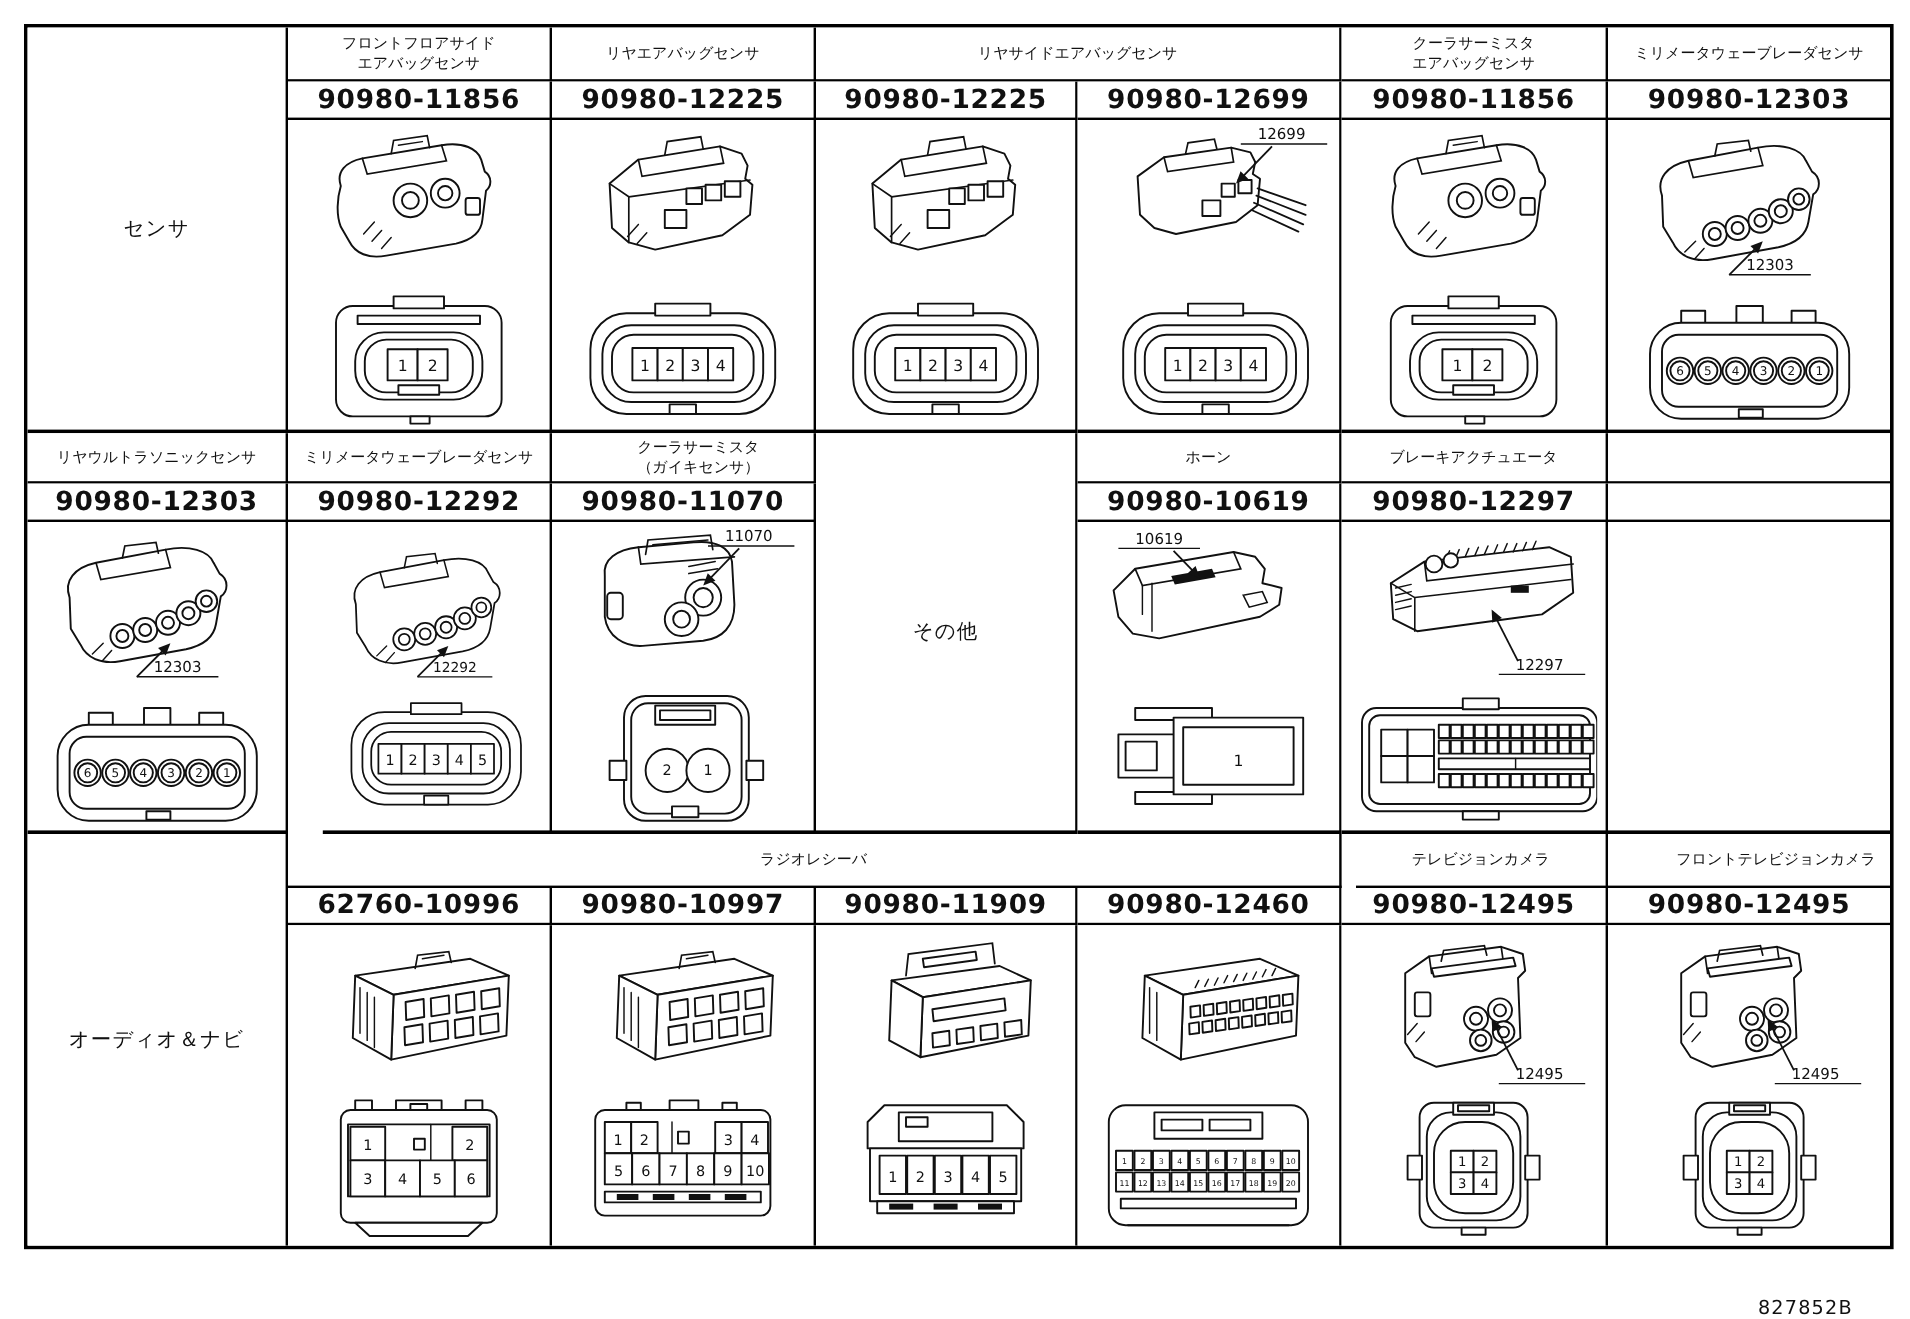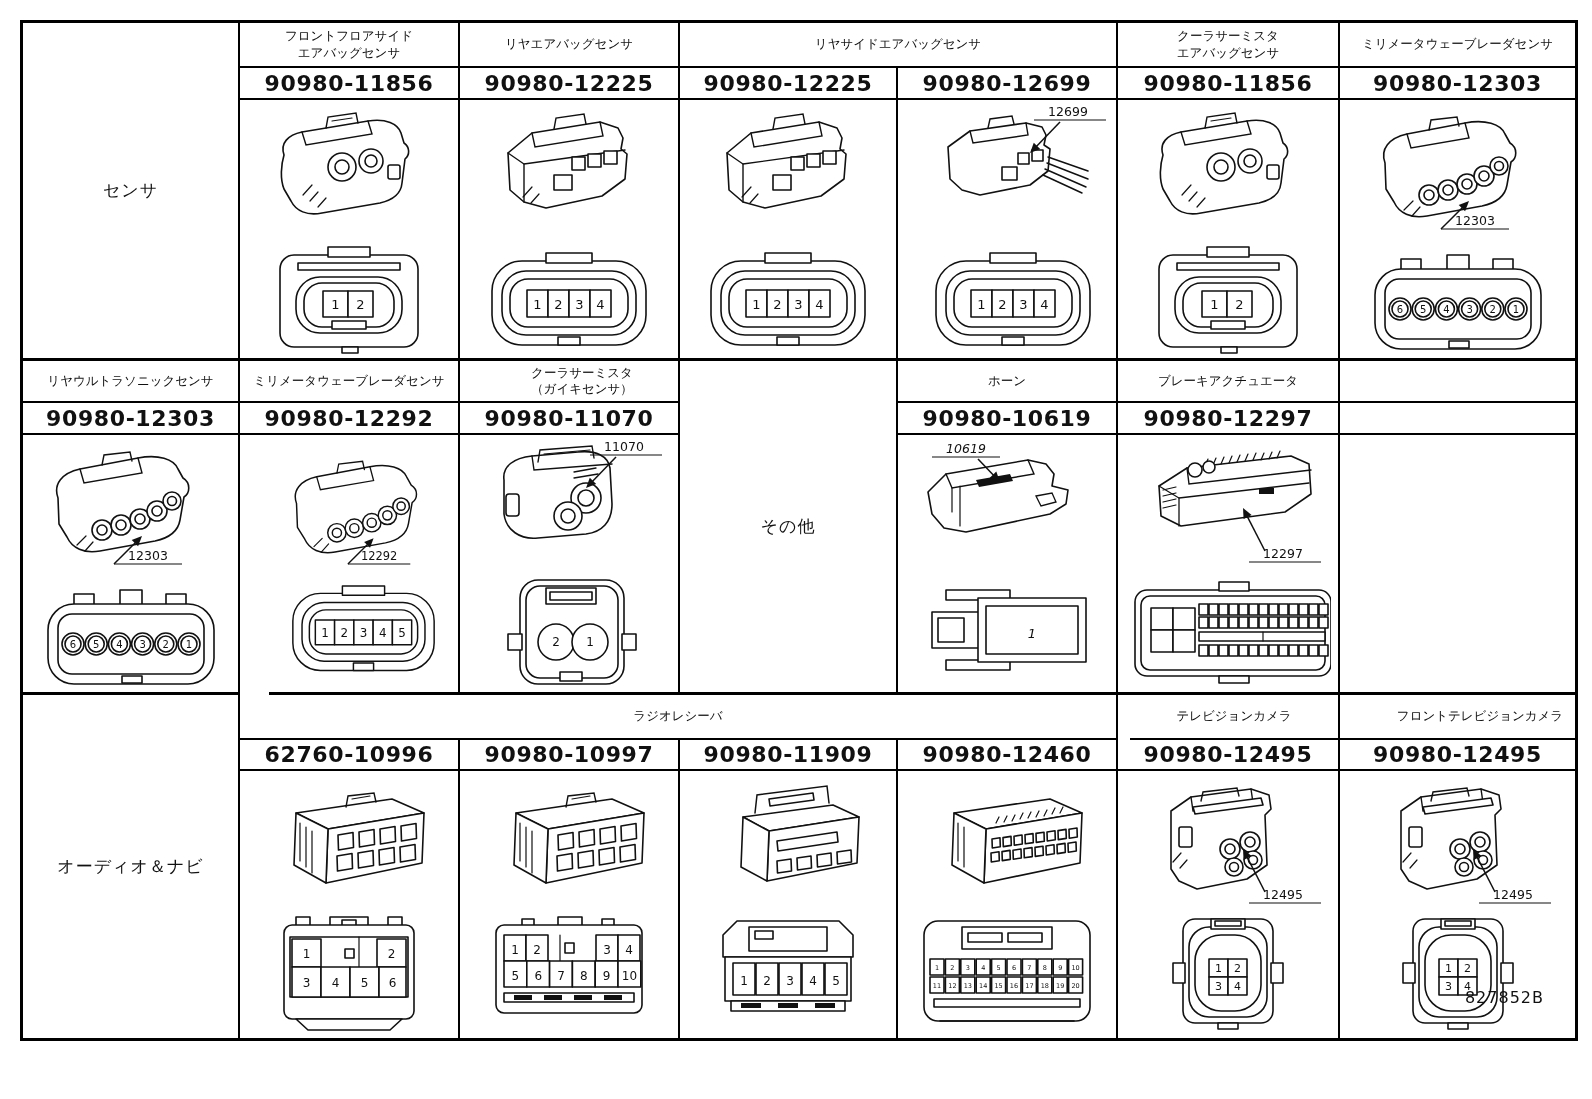--- a/index.html
+++ b/index.html
@@ -12,21 +12,21 @@
   .cell{box-sizing:border-box;border-right:2px solid #000;border-bottom:2px solid #000;
         display:flex;align-items:center;justify-content:center;overflow:hidden;background:#fff;}
   .cell.no-r{border-right:none}
   .cell.no-b{border-bottom:none}
   .cell.thick-b{border-bottom:3px solid #000}
   .hdr{font-size:12.5px;text-align:center;white-space:pre-line;line-height:1.3;padding:2px;}
   .part{font-size:22px;font-weight:bold;letter-spacing:.6px;font-family:"DejaVu Sans","Liberation Sans",sans-serif;}
   .rowlabel{font-size:17px;letter-spacing:1px;}
   .content{padding:0;}
   svg text{font-family:"DejaVu Sans","Liberation Sans",sans-serif;}
-  #code{position:absolute;right:48px;top:988px;font-size:16px;letter-spacing:1px;
+  #code{position:absolute;right:48px;top:1080px;font-size:16px;letter-spacing:1px;
         font-family:"DejaVu Sans","Liberation Sans",sans-serif;}
 </style>
 </head>
 <body>
 
 <div id="sheet">
   <div id="grid">
       <div class="cell rowlabel thick-b" style="grid-area: 1 / 1 / span 3;">センサ</div>
       <div class="cell hdr" style="grid-area: 1 / 2;">フロントフロアサイド
 エアバッグセンサ</div>
@@ -380,21 +380,21 @@
             <circle cx="116" cy="66" r="18" stroke="#111" fill="#fff" stroke-width="1.6" stroke-linejoin="round" stroke-linecap="round"></circle>
             <text x="82" y="70" text-anchor="middle" font-size="12" fill="#111">2</text>
             <text x="116" y="70" text-anchor="middle" font-size="12" fill="#111">1</text>
             <rect x="86" y="96" width="22" height="9" rx="0" stroke="#111" fill="#fff" stroke-width="1.6" stroke-linejoin="round" stroke-linecap="round"></rect>
           </g>
         </svg>
       </div>
       <div class="cell rowlabel thick-b" style="grid-area: 4 / 4 / span 3;">その他</div>
       <div class="cell hdr" style="grid-area: 4 / 5;">ホーン</div>
       <div class="cell part" style="grid-area: 5 / 5;">90980-10619</div>
-      <div class="cell content thick-b" style="grid-area: 6 / 5; font-style: italic;">
+      <div class="cell content thick-b" style="grid-area: 6 / 5;">
         <svg width="206" height="252" viewBox="0 0 206 252">
           <g transform="translate(8,4)">
             <path d="M16,50 L34,32 L116,18 L134,22 L142,32 L140,44 L156,48 L154,62 L138,72 L54,90 L32,86 L20,72 Z" stroke="#111" fill="#fff" stroke-width="1.6" stroke-linejoin="round" stroke-linecap="round"></path>
             <path d="M34,32 L40,46 L122,32 L116,18" fill="none" stroke="#111" stroke-width="1.4" stroke-linecap="round"></path>
             <path d="M64,38 l34,-6 l3,7 l-34,6 z" fill="#111" stroke="none"></path>
             <path d="M124,54 l16,-3 l4,9 l-15,4 z" fill="none" stroke="#111" stroke-width="1.3" stroke-linecap="round"></path>
             <path d="M40,46 L40,70 M48,44 L48,84" fill="none" stroke="#111" stroke-width="1.2" stroke-linecap="round"></path>
           </g>
           <g>
             <text x="62" y="15" font-size="12.5" text-anchor="middle" fill="#111">10619</text>

